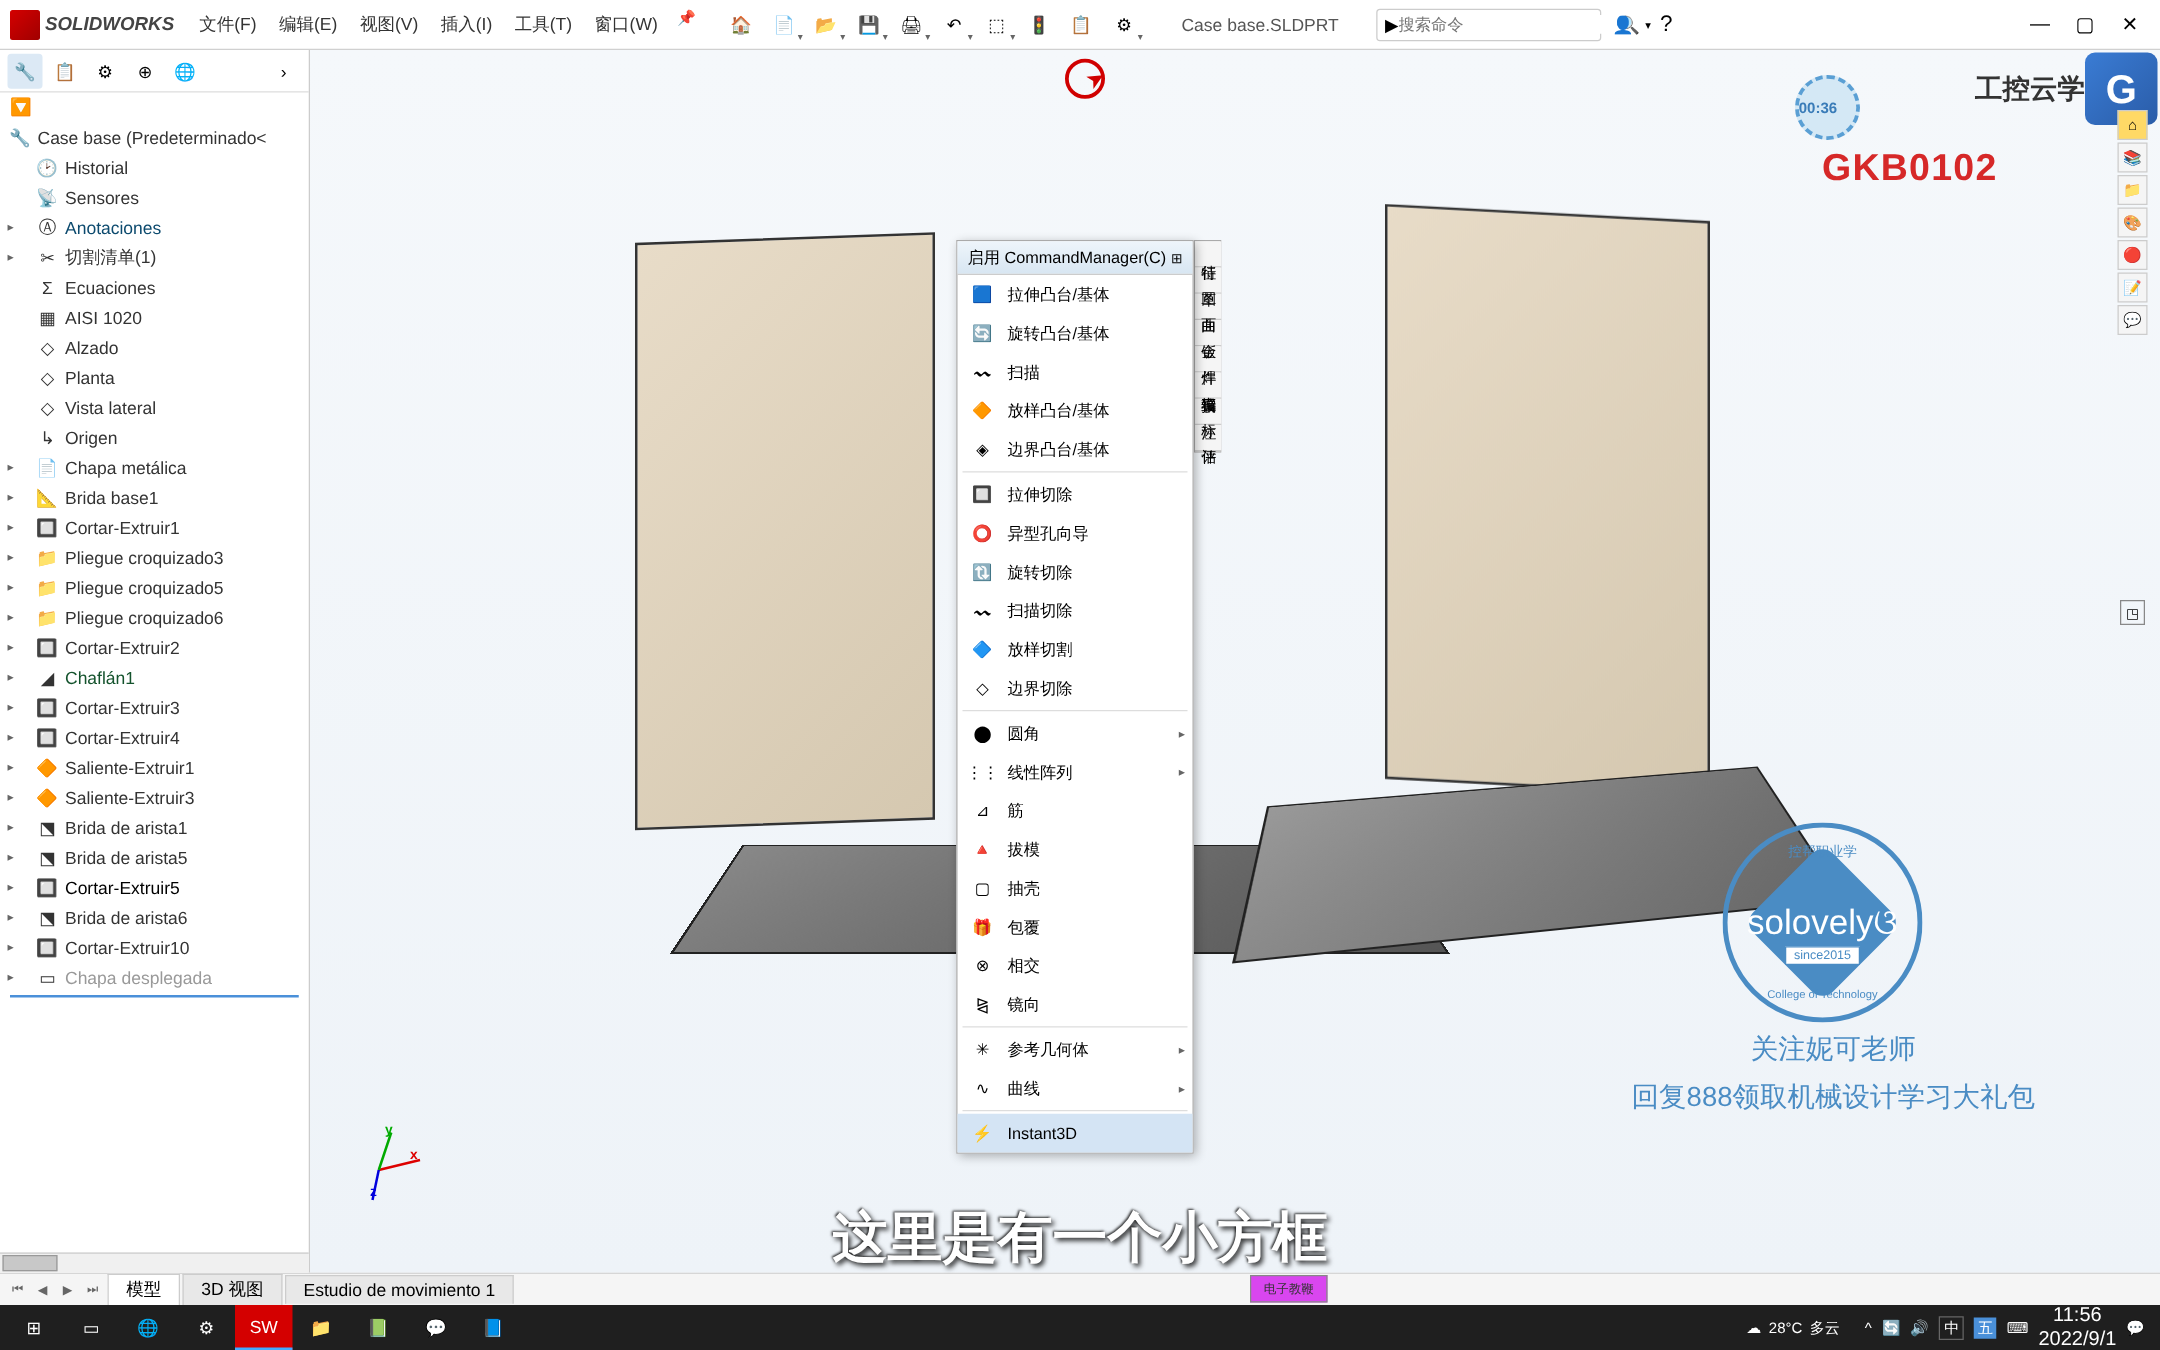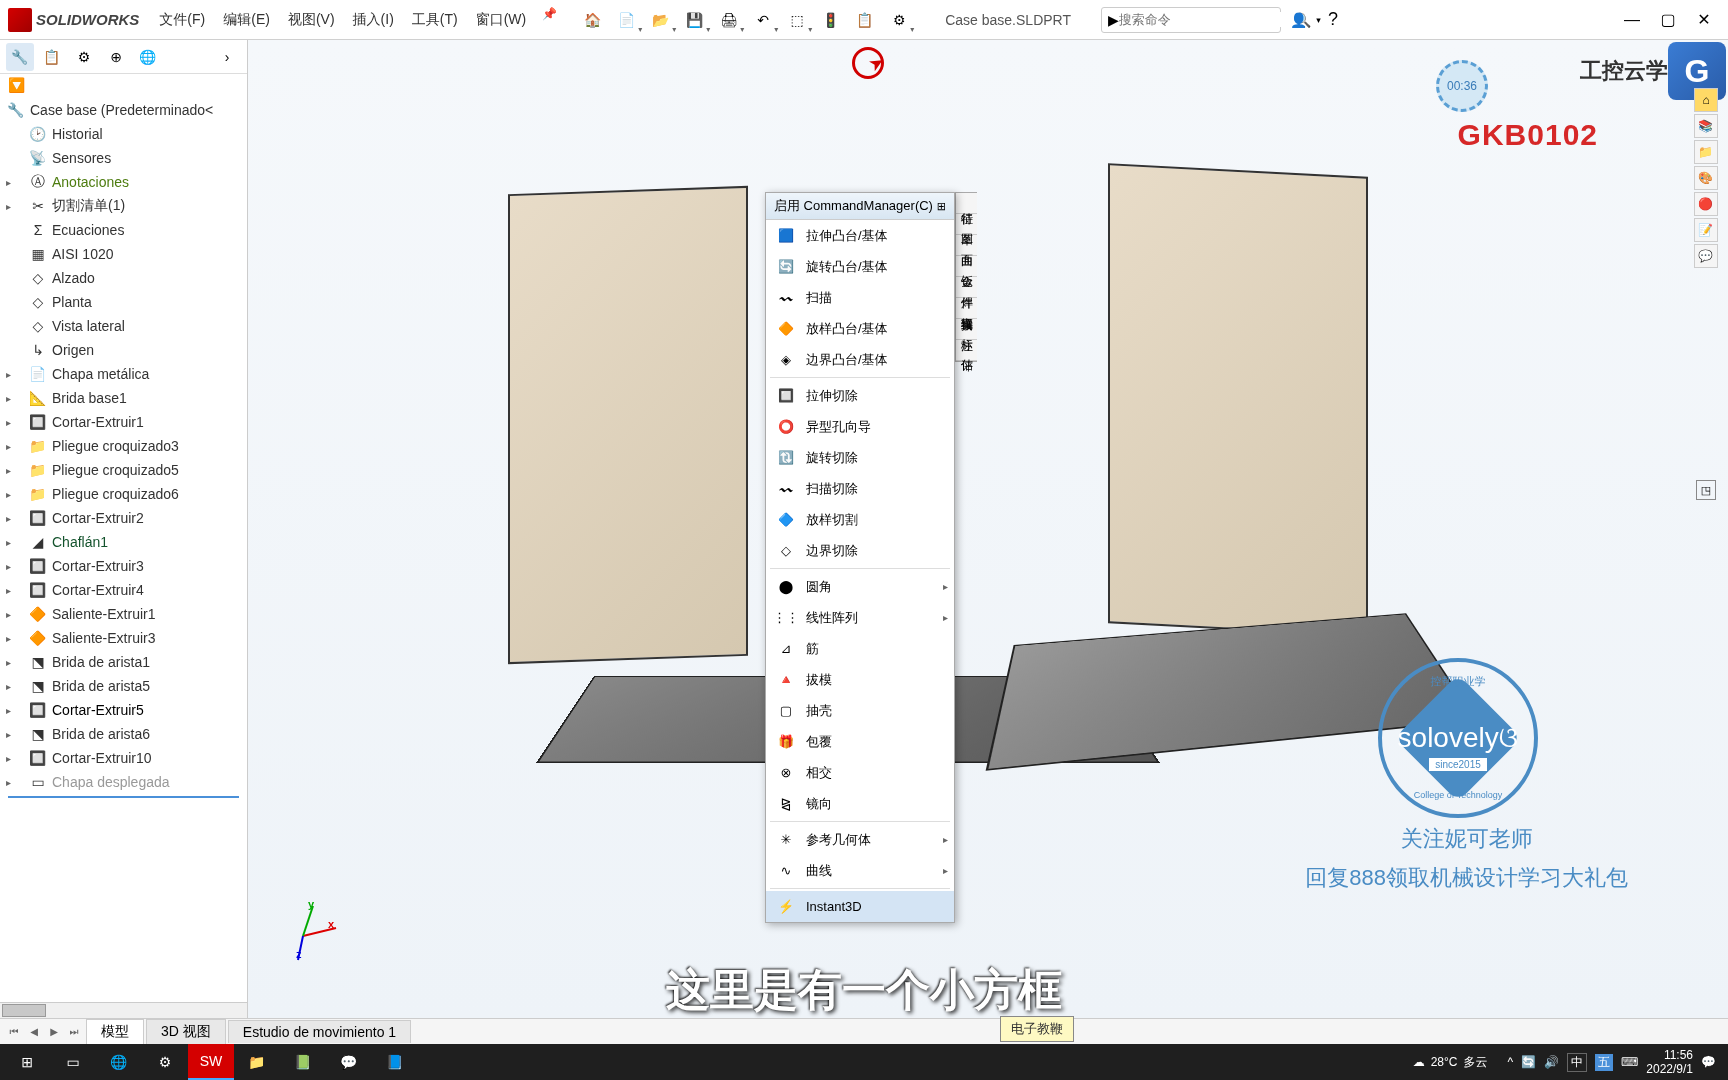--- a/index.html
+++ b/index.html
@@ -53,21 +53,21 @@
 .model-right { position: absolute; top: 130px; right: 140px; width: 480px; height: 620px; }
 .part-right-panel { position: absolute; top: 0; left: 0; width: 260px; height: 460px; background: linear-gradient(135deg, #e8dcc8, #d5c8b0); border: 2px solid #333; transform: skewY(3deg); }
 .part-right-base { position: absolute; top: 420px; left: -100px; width: 440px; height: 180px; background: linear-gradient(135deg, #999, #666); border: 2px solid #222; transform: perspective(600px) rotateX(50deg) rotateZ(-8deg); }
 
 .coord-sys { position: absolute; bottom: 60px; left: 30px; width: 60px; height: 60px; }
 .axis { position: absolute; font-size: 11px; font-weight: bold; }
 .axis-x { color: #d00; top: 20px; left: 50px; }
 .axis-y { color: #0a0; top: 0; left: 30px; }
 .axis-z { color: #00d; top: 50px; left: 18px; }
 
-.timer-badge { position: absolute; top: 20px; right: 240px; width: 52px; height: 52px; border-radius: 50%; background: #d4e8f5; border: 3px dashed #5a9fd4; display: flex; align-items: center; justify-content: center; font-size: 12px; color: #3a7cb8; font-weight: normal; }
+.timer-badge { position: absolute; top: 20px; right: 240px; width: 52px; height: 52px; border-radius: 50%; background: #d4e8f5; border: 3px dashed #5a9fd4; display: flex; align-items: center; font-size: 12px; color: #3a7cb8; font-weight: bold; }
 
 .watermark-gkb { position: absolute; top: 78px; right: 130px; font-size: 30px; font-weight: bold; color: #d62828; font-family: Arial; letter-spacing: 1px; }
 .watermark-logo-g { position: absolute; top: 2px; right: 2px; width: 58px; height: 58px; background: linear-gradient(135deg, #3a7cd4, #2a5ca8); border-radius: 8px; display: flex; align-items: center; justify-content: center; color: #fff; font-size: 32px; font-weight: bold; }
 .watermark-text-cn { position: absolute; top: 16px; right: 60px; font-size: 22px; color: #333; font-weight: bold; writing-mode: horizontal-tb; }
 
 .school-badge { position: absolute; bottom: 200px; right: 190px; width: 160px; height: 160px; border: 4px solid #4a8cc4; border-radius: 50%; display: flex; align-items: center; justify-content: center; }
 .school-badge-inner { width: 90px; height: 90px; background: #4a8cc4; border-radius: 12px; transform: rotate(45deg); display: flex; align-items: center; justify-content: center; }
 .school-badge-text { position: absolute; font-size: 11px; color: #4a8cc4; }
 .badge-since { bottom: 42px; background: #fff; padding: 1px 6px; border: 1px solid #4a8cc4; font-size: 10px; }
 
@@ -97,22 +97,22 @@
 .status-bar { height: 24px; background: #f5f5f5; border-top: 1px solid #ccc; display: flex; align-items: center; padding: 0 10px; font-size: 13px; color: #555; justify-content: space-between; }
 .status-right { display: flex; align-items: center; gap: 8px; }
 .status-icon { width: 20px; height: 18px; display: flex; align-items: center; justify-content: center; font-size: 12px; }
 
 .subtitle { position: absolute; bottom: 60px; left: 50%; transform: translateX(-50%); font-size: 44px; color: #fff; font-weight: bold; text-shadow: 2px 2px 4px rgba(0,0,0,0.8), -1px -1px 2px rgba(0,0,0,0.8); z-index: 90; }
 
 .taskbar { position: absolute; bottom: 0; left: 0; right: 0; height: 36px; background: #1f1f1f; display: flex; align-items: center; padding: 0 4px; z-index: 200; }
 .tb-item { width: 46px; height: 36px; display: flex; align-items: center; justify-content: center; cursor: pointer; color: #fff; }
 .tb-right { margin-left: auto; display: flex; align-items: center; gap: 8px; color: #fff; font-size: 12px; padding-right: 8px; }
 .tb-weather { display: flex; align-items: center; gap: 6px; margin-right: 12px; }
-.tb-time { text-align: right; line-height: 1.2; font-size: 12px; }
-.tb-tooltip { position: absolute; bottom: 38px; left: 1000px; background: #fef9c3; border: 1px solid #888; padding: 3px 10px; font-size: 13px; color: #333; }
+.tb-time { text-align: center; line-height: 1.2; font-size: 16px; }
+.tb-tooltip { position: absolute; bottom: 38px; left: 1000px; background: #d946ef; border: 1px solid #888; padding: 3px 10px; font-size: 10px; color: #333; }
 </style>
 </head>
 <body>
 
 <div class="title-bar">
   <div class="sw-logo">
     <div class="sw-logo-icon"></div>
     <span class="sw-logo-text">SOLIDWORKS</span>
   </div>
   <div class="menu-bar">
@@ -204,21 +204,21 @@
           <div class="tree-node">
             <span class="tree-expand"></span>
             <span class="tree-indent" style="width:10px"></span>
             <span class="tree-icon">📡</span>
             <span style="color:#333">Sensores</span>
           </div>
           <div class="tree-node">
             <span class="tree-expand">▸</span>
             <span class="tree-indent" style="width:10px"></span>
             <span class="tree-icon">Ⓐ</span>
-            <span style="color:#4d7c0f">Anotaciones</span>
+            <span style="color:#0c4a6e">Anotaciones</span>
           </div>
           <div class="tree-node">
             <span class="tree-expand">▸</span>
             <span class="tree-indent" style="width:10px"></span>
             <span class="tree-icon">✂</span>
             <span style="color:#333">切割清单(1)</span>
           </div>
           <div class="tree-node">
             <span class="tree-expand"></span>
             <span class="tree-indent" style="width:10px"></span>

